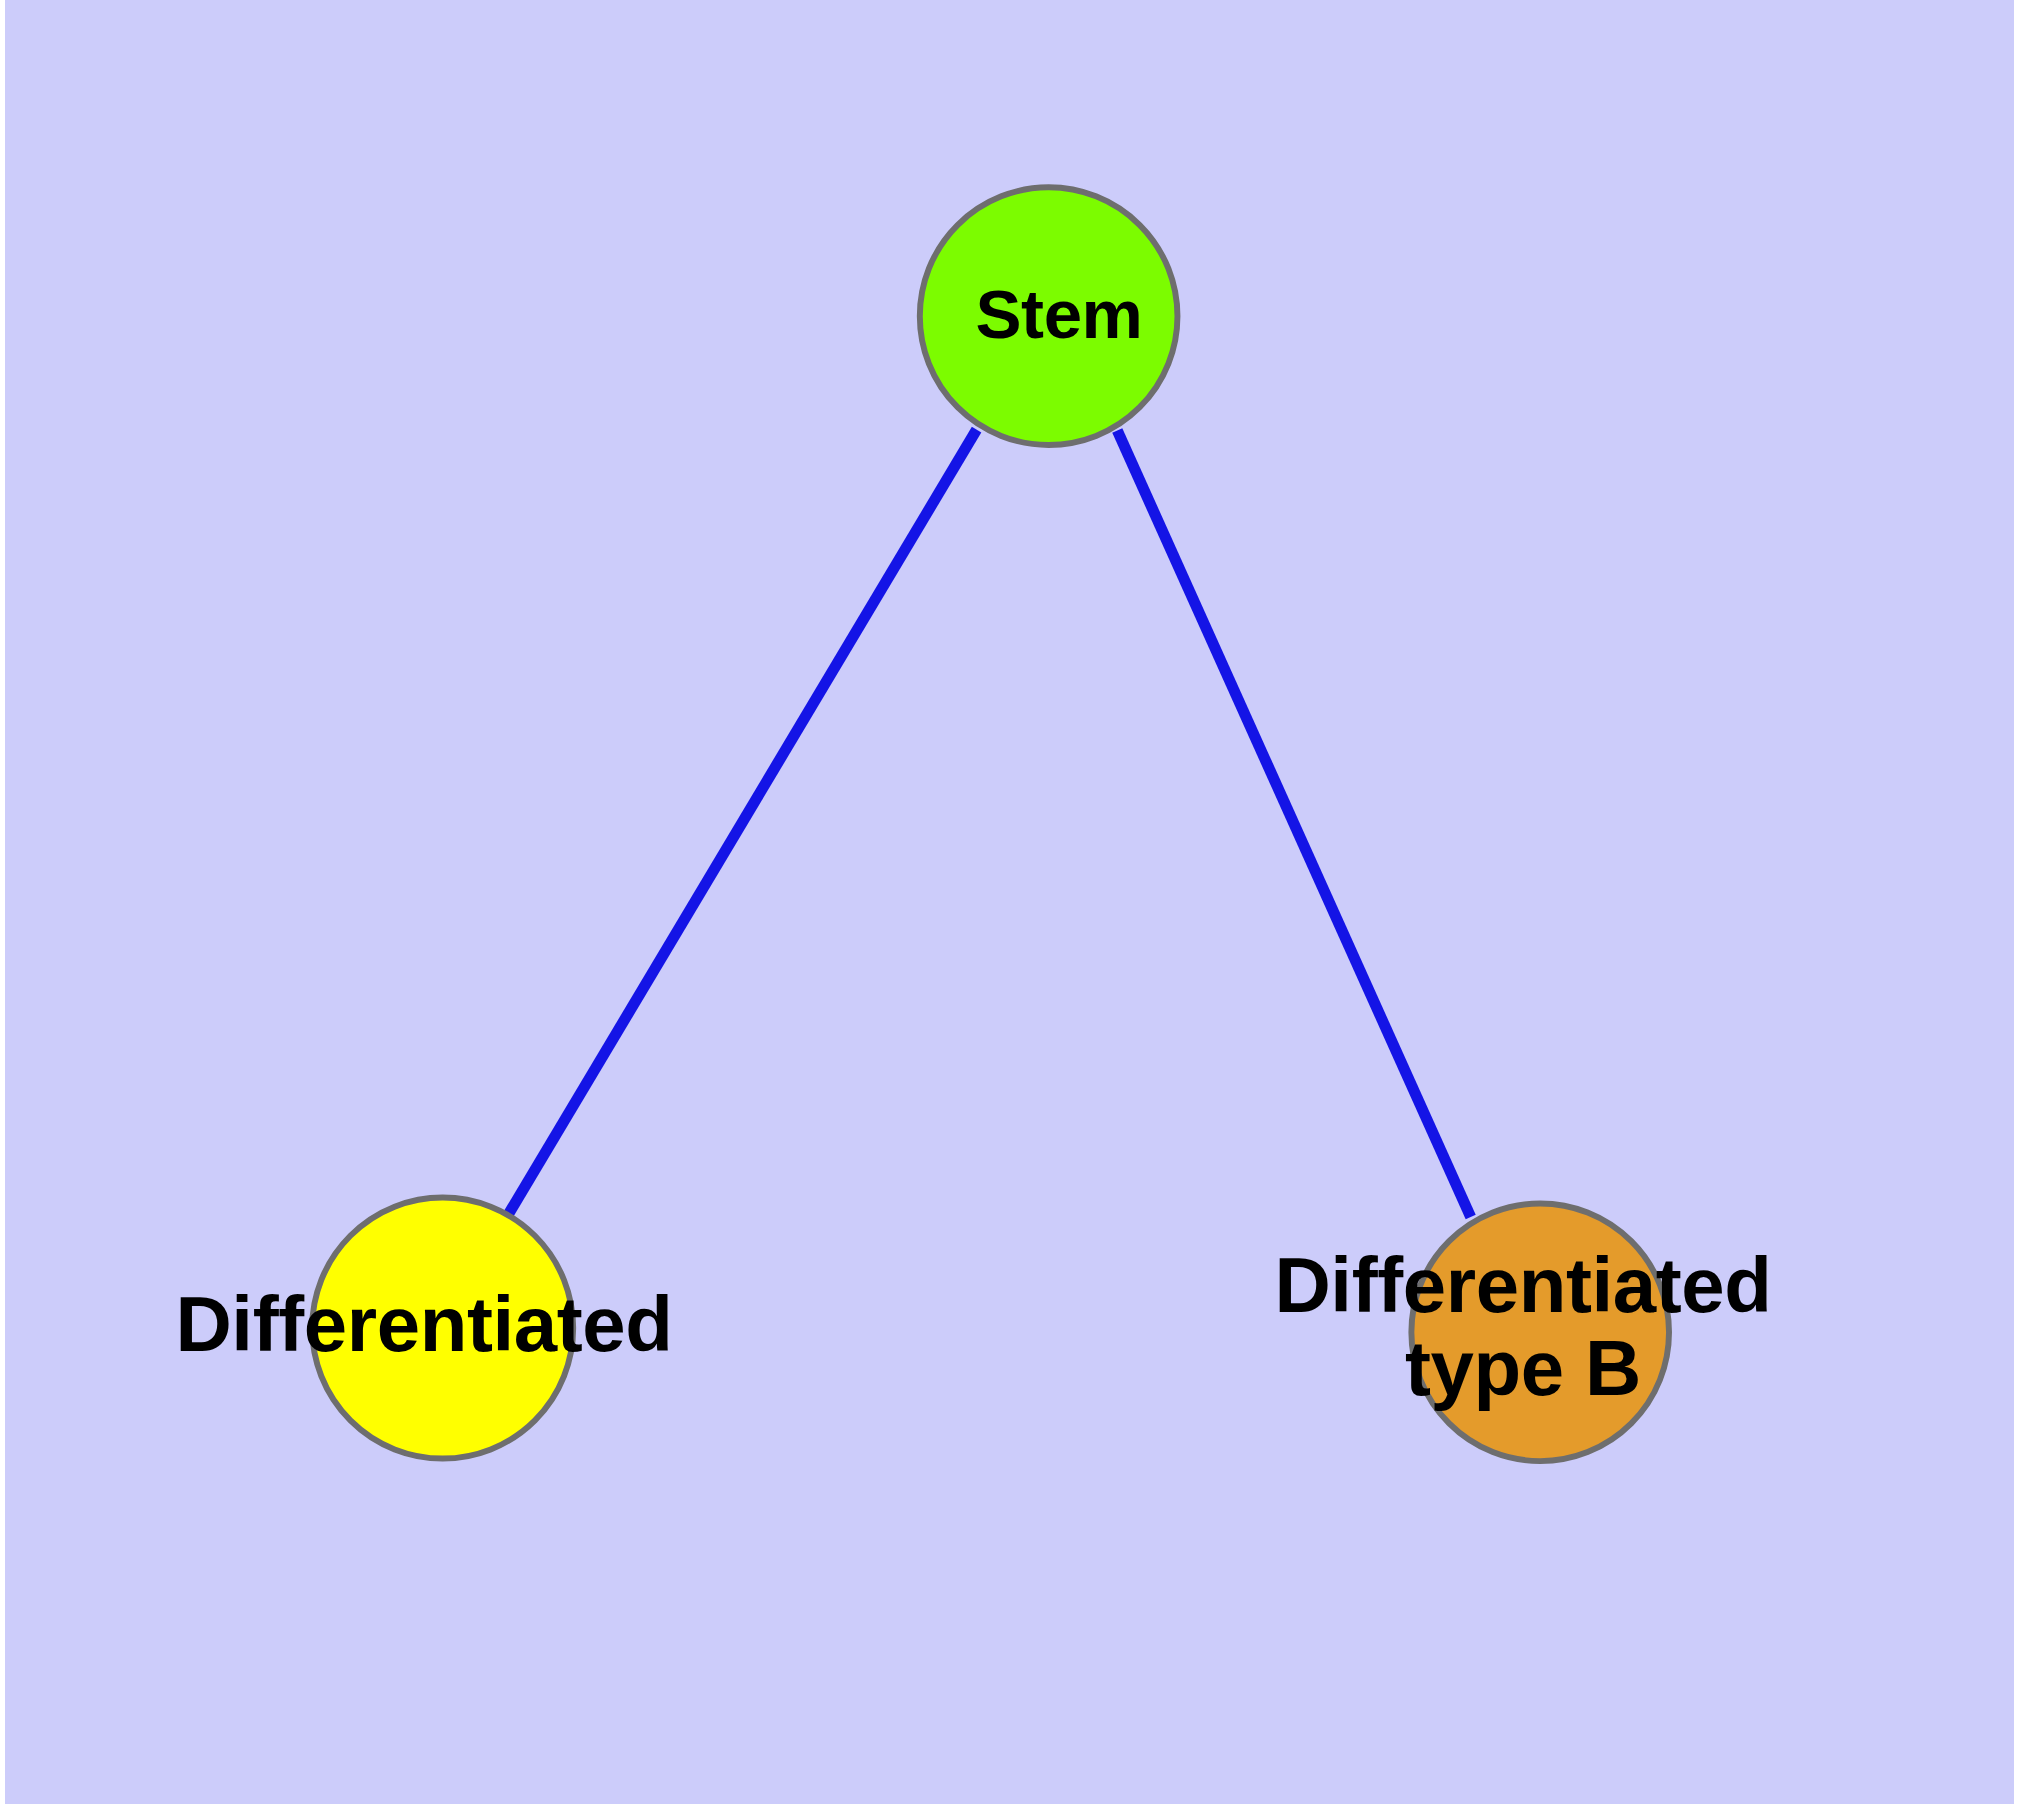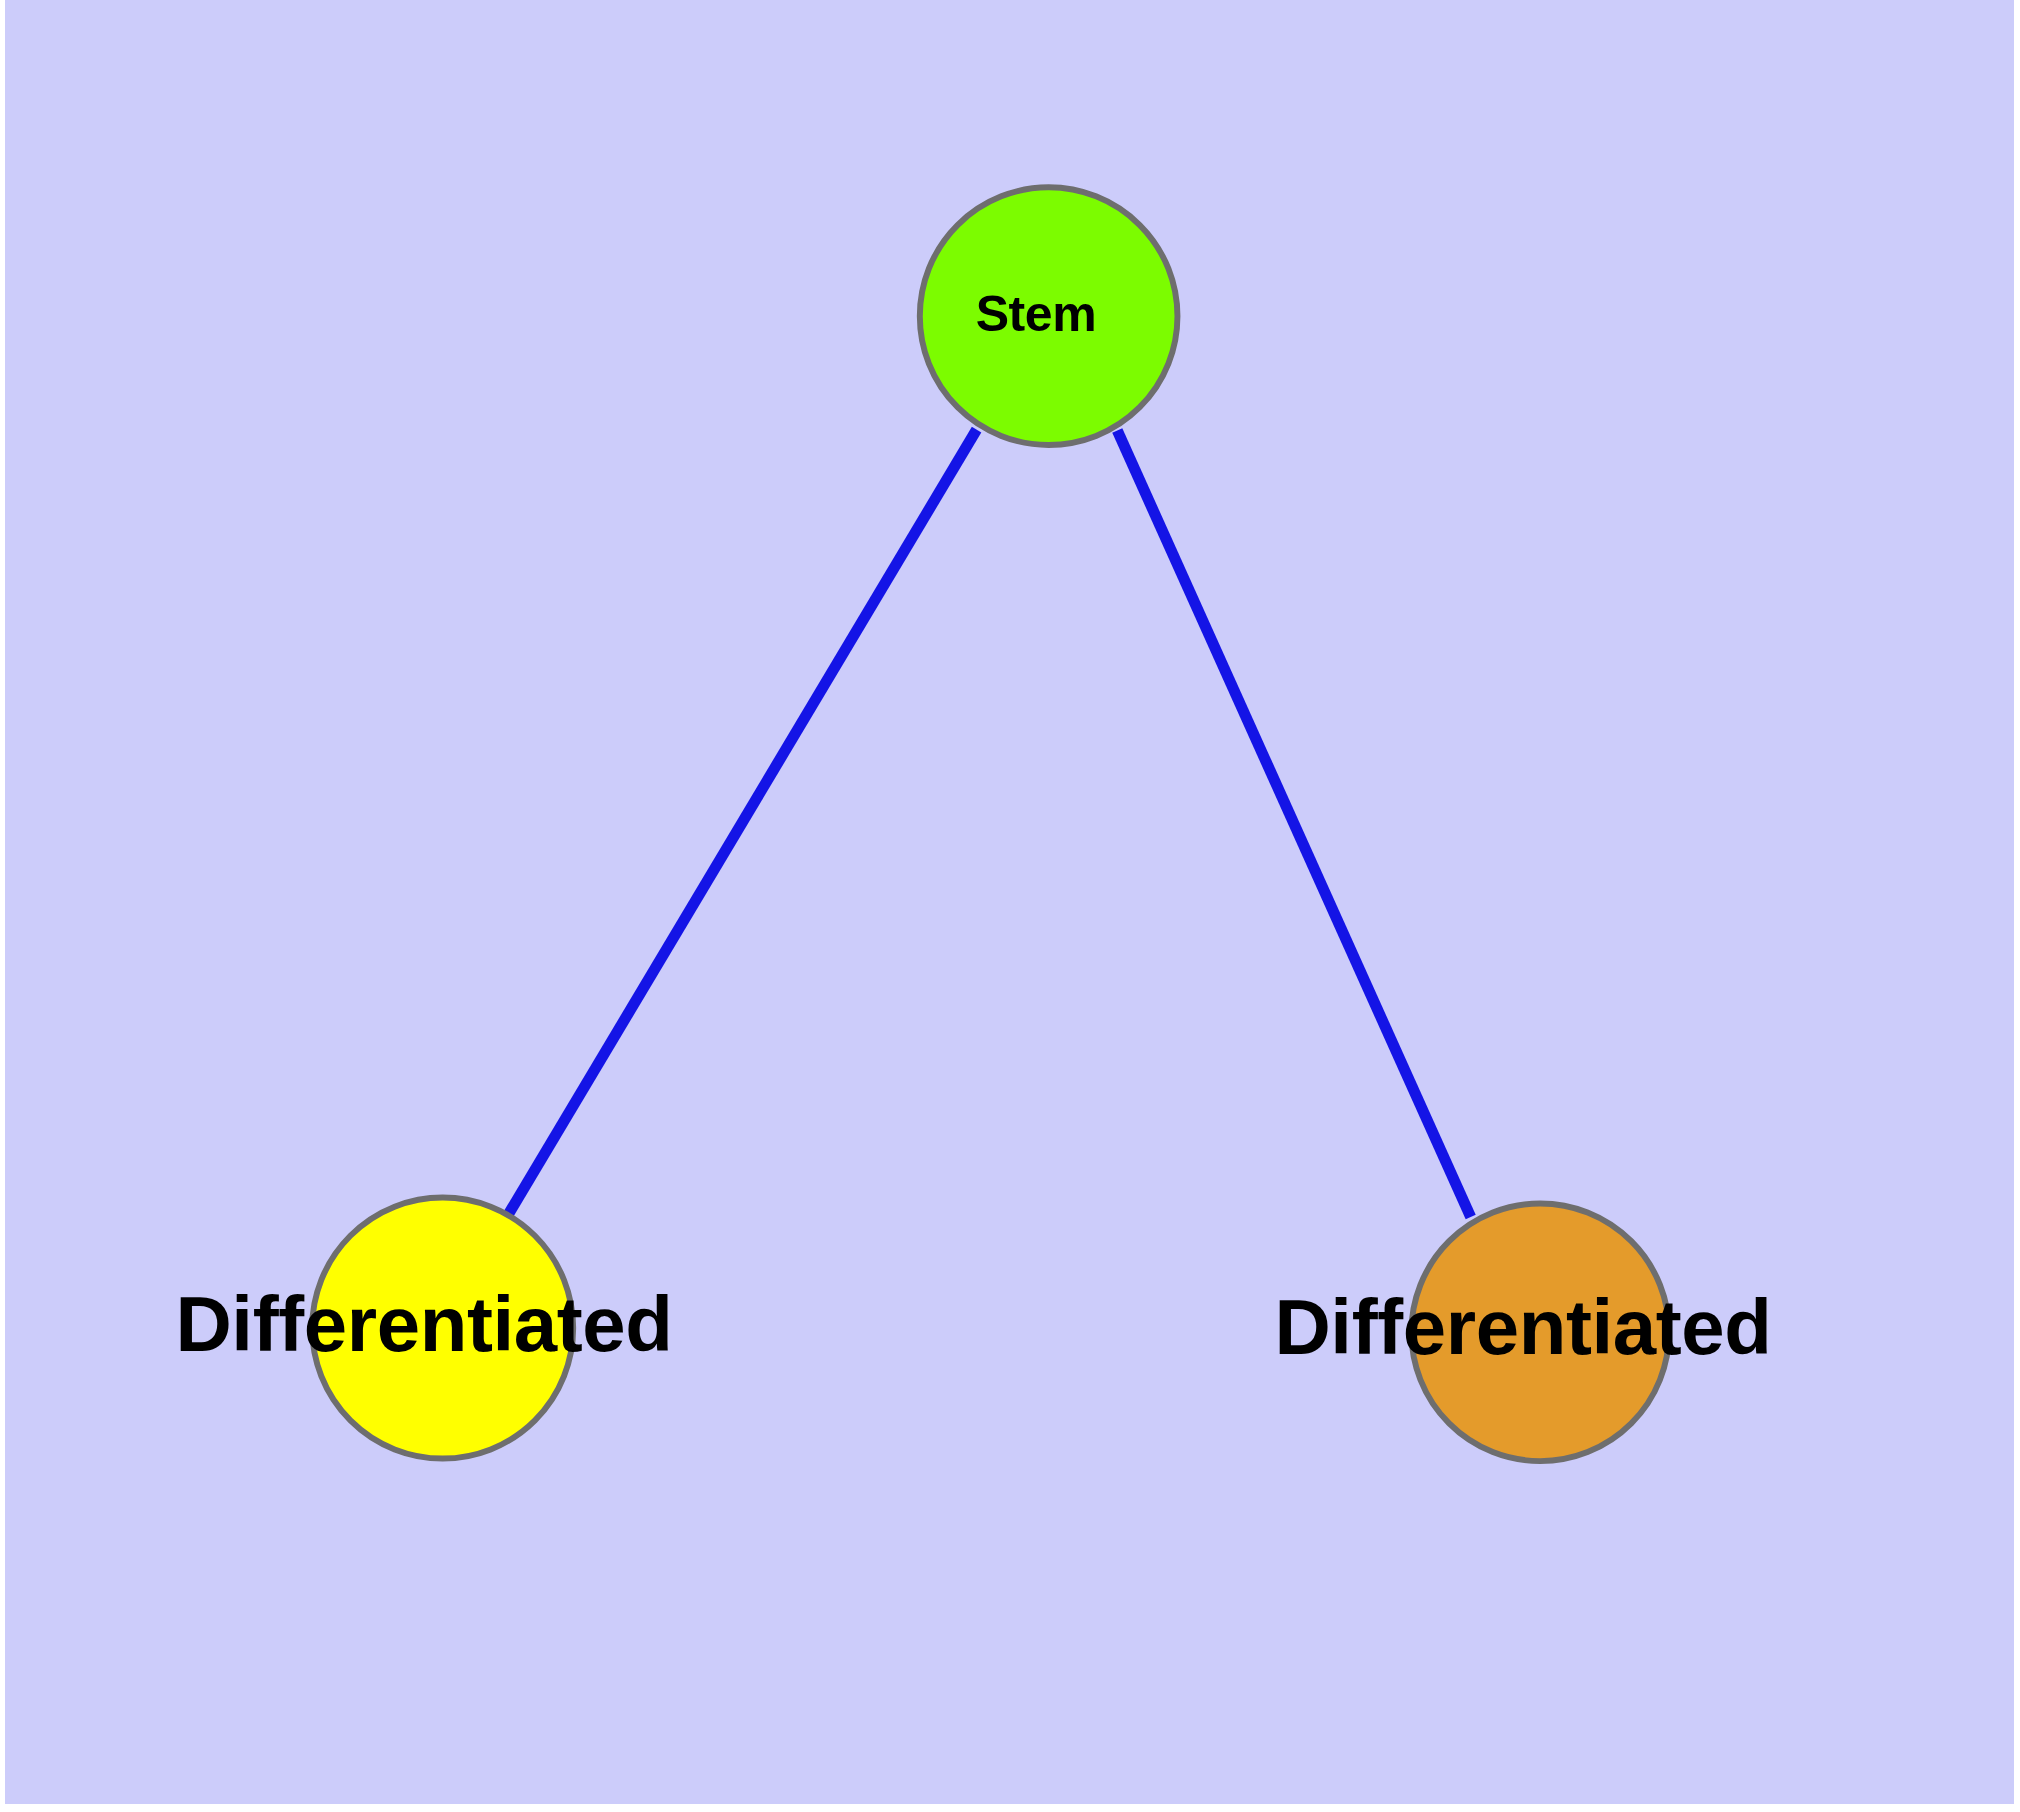--- a/index.html
+++ b/index.html
@@ -52,22 +52,22 @@
     font-family: "Liberation Sans", sans-serif;
     font-weight: bold;
     color: #000000;
     text-align: center;
     white-space: nowrap;
     line-height: 1.06;
     letter-spacing: -0.4px;
     pointer-events: none;
   }
   #label-stem {
-    font-size: 50px;
-    left: 1036px;
+    font-size: 69px;
+    left: 1059px;
     top: 316px;
     transform: translate(-50%, -52%);
   }
   #label-diff-a {
     font-size: 78px;
     left: 424px;
     top: 1324px;
     transform: translate(-50%, -50%);
   }
   #label-diff-b {
@@ -104,16 +104,17 @@
   <div class="node-label" id="label-stem">
     <span class="label-line">Stem</span>
   </div>
 
   <div class="node-label" id="label-diff-a">
     <span class="label-line">Differentiated</span>
   </div>
 
   <div class="node-label" id="label-diff-b">
     <span class="label-line">Differentiated</span>
+    <span class="label-line">type B</span>
   </div>
 
 </div>
 
 
 </body></html>

